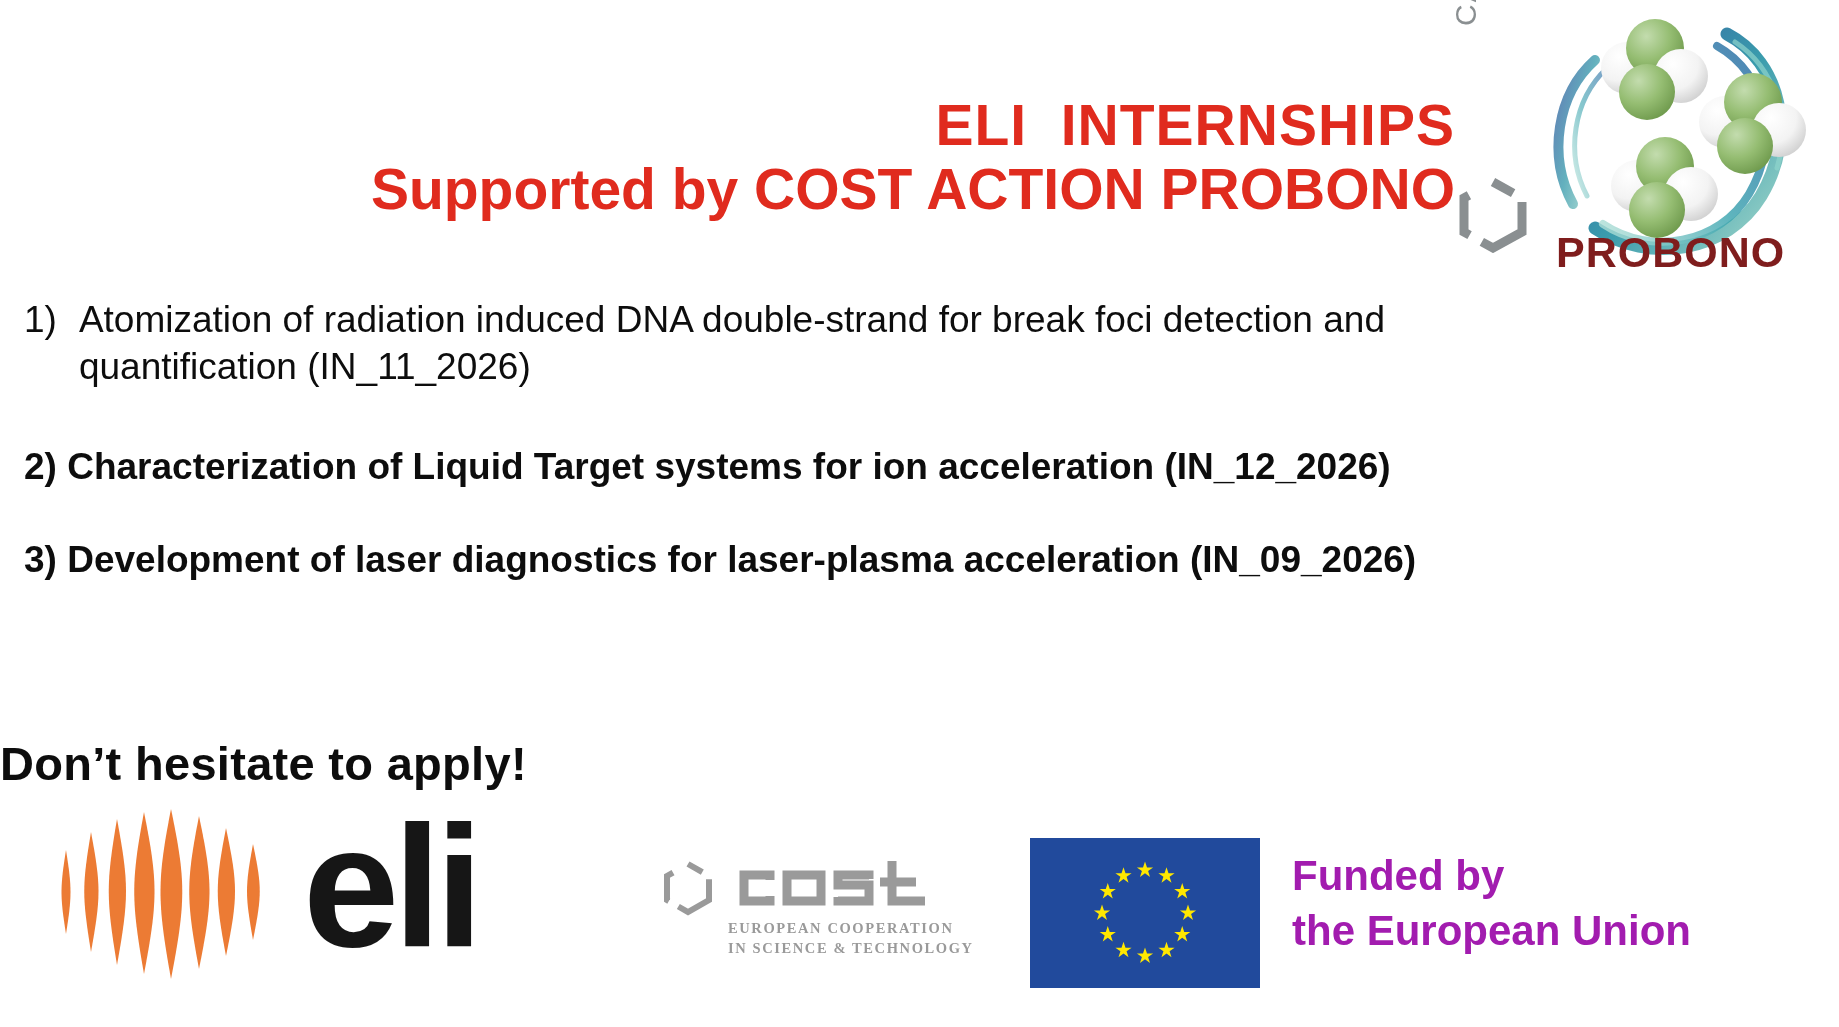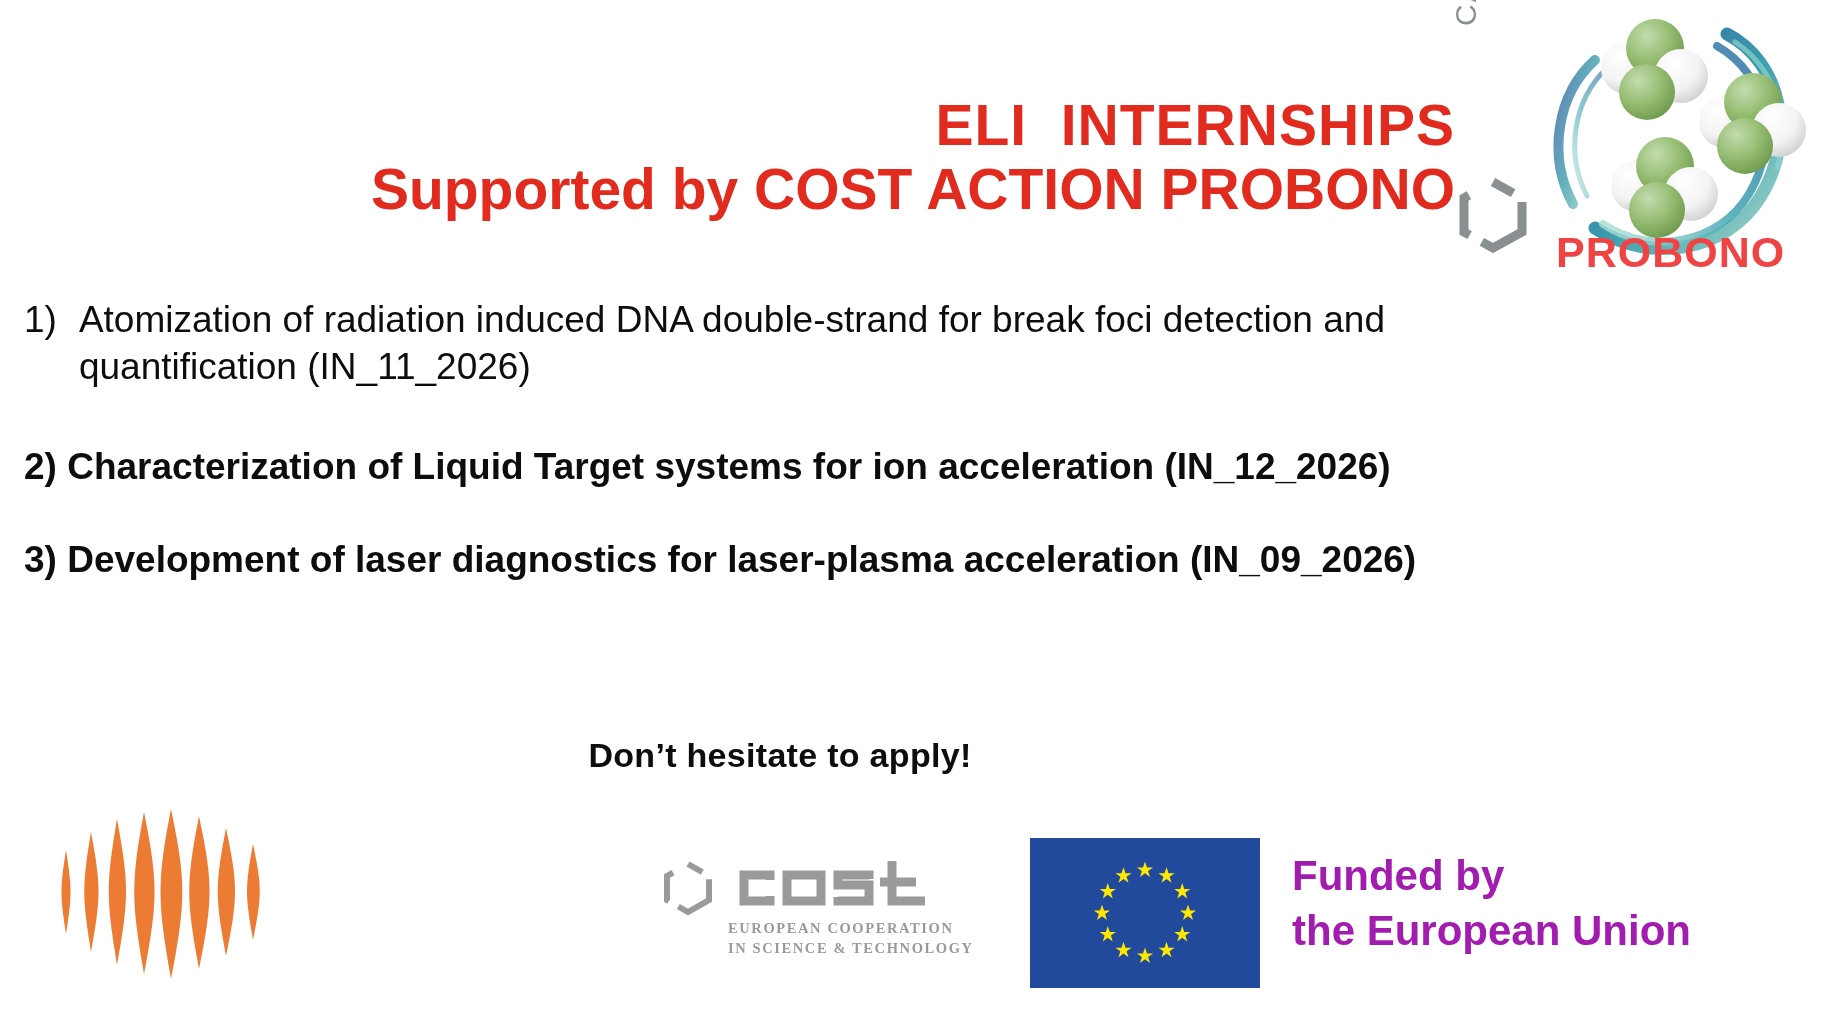--- a/index.html
+++ b/index.html
@@ -63,21 +63,21 @@
     font-size: 30px;
     font-weight: 500;
     letter-spacing: 2px;
     white-space: nowrap;
     width: 200px;
   }
   .probono-word {
     position: absolute;
     left: 117px;
     bottom: 6px;
-    color: #ef4444;
+    color: #7f1d1d;
     font-size: 43px;
     font-weight: bold;
     letter-spacing: 1px;
     white-space: nowrap;
   }
   .probono-hex {
     position: absolute;
     left: 16px;
     bottom: 30px;
     width: 76px;
@@ -119,23 +119,23 @@
   }
   .item .l2 { display: block; }
   .item.flat { padding-left: 0; font-weight: bold; }
 
   
   .cta {
     position: absolute;
     left: 0;
     top: 736px;
     width: 1560px;
-    text-align: center;
+    text-align: left;
     color: #0d0d0d;
-    font-size: 34px;
+    font-size: 47px;
     font-weight: bold;
     letter-spacing: 0.3px;
   }
 
   
   .eli-logo {
     position: absolute;
     left: 58px;
     top: 792px;
     width: 460px;
@@ -302,20 +302,21 @@
         <path d="M8 58 C 2 96 2 104 8 142 C 14 104 14 96 8 58 Z"></path>
         <path d="M33 40 C 24 94 24 104 33 160 C 43 104 43 94 33 40 Z"></path>
         <path d="M59 27 C 48 92 48 106 59 173 C 71 106 71 92 59 27 Z"></path>
         <path d="M86 20 C 73 90 73 108 86 182 C 100 108 100 90 86 20 Z"></path>
         <path d="M113 17 C 99 89 99 109 113 187 C 128 109 128 89 113 17 Z"></path>
         <path d="M141 24 C 128 91 128 107 141 177 C 155 107 155 91 141 24 Z"></path>
         <path d="M168 36 C 157 93 157 105 168 164 C 180 105 180 93 168 36 Z"></path>
         <path d="M195 52 C 187 95 187 103 195 148 C 204 103 204 95 195 52 Z"></path>
       </g>
     </svg>
+    <div class="eli-word">eli</div>
   </div>
 
   <div class="cost-logo">
     <svg class="cost-hex" viewBox="0 0 56 56">
       <path d="M28 4 L49 16 L49 40 L28 52 L7 40 L7 16 Z" fill="none" stroke="#9a9a9a" stroke-width="6" stroke-dasharray="33 11 56 11 33" stroke-dashoffset="16.5"></path>
     </svg>
     <svg class="cost-word" viewBox="0 0 205 58">
       <g fill="none" stroke="#9a9a9a" stroke-width="9">
 
         <path d="M44 24 L44 19 L18 19 L18 45 L44 45 L44 40"></path>

